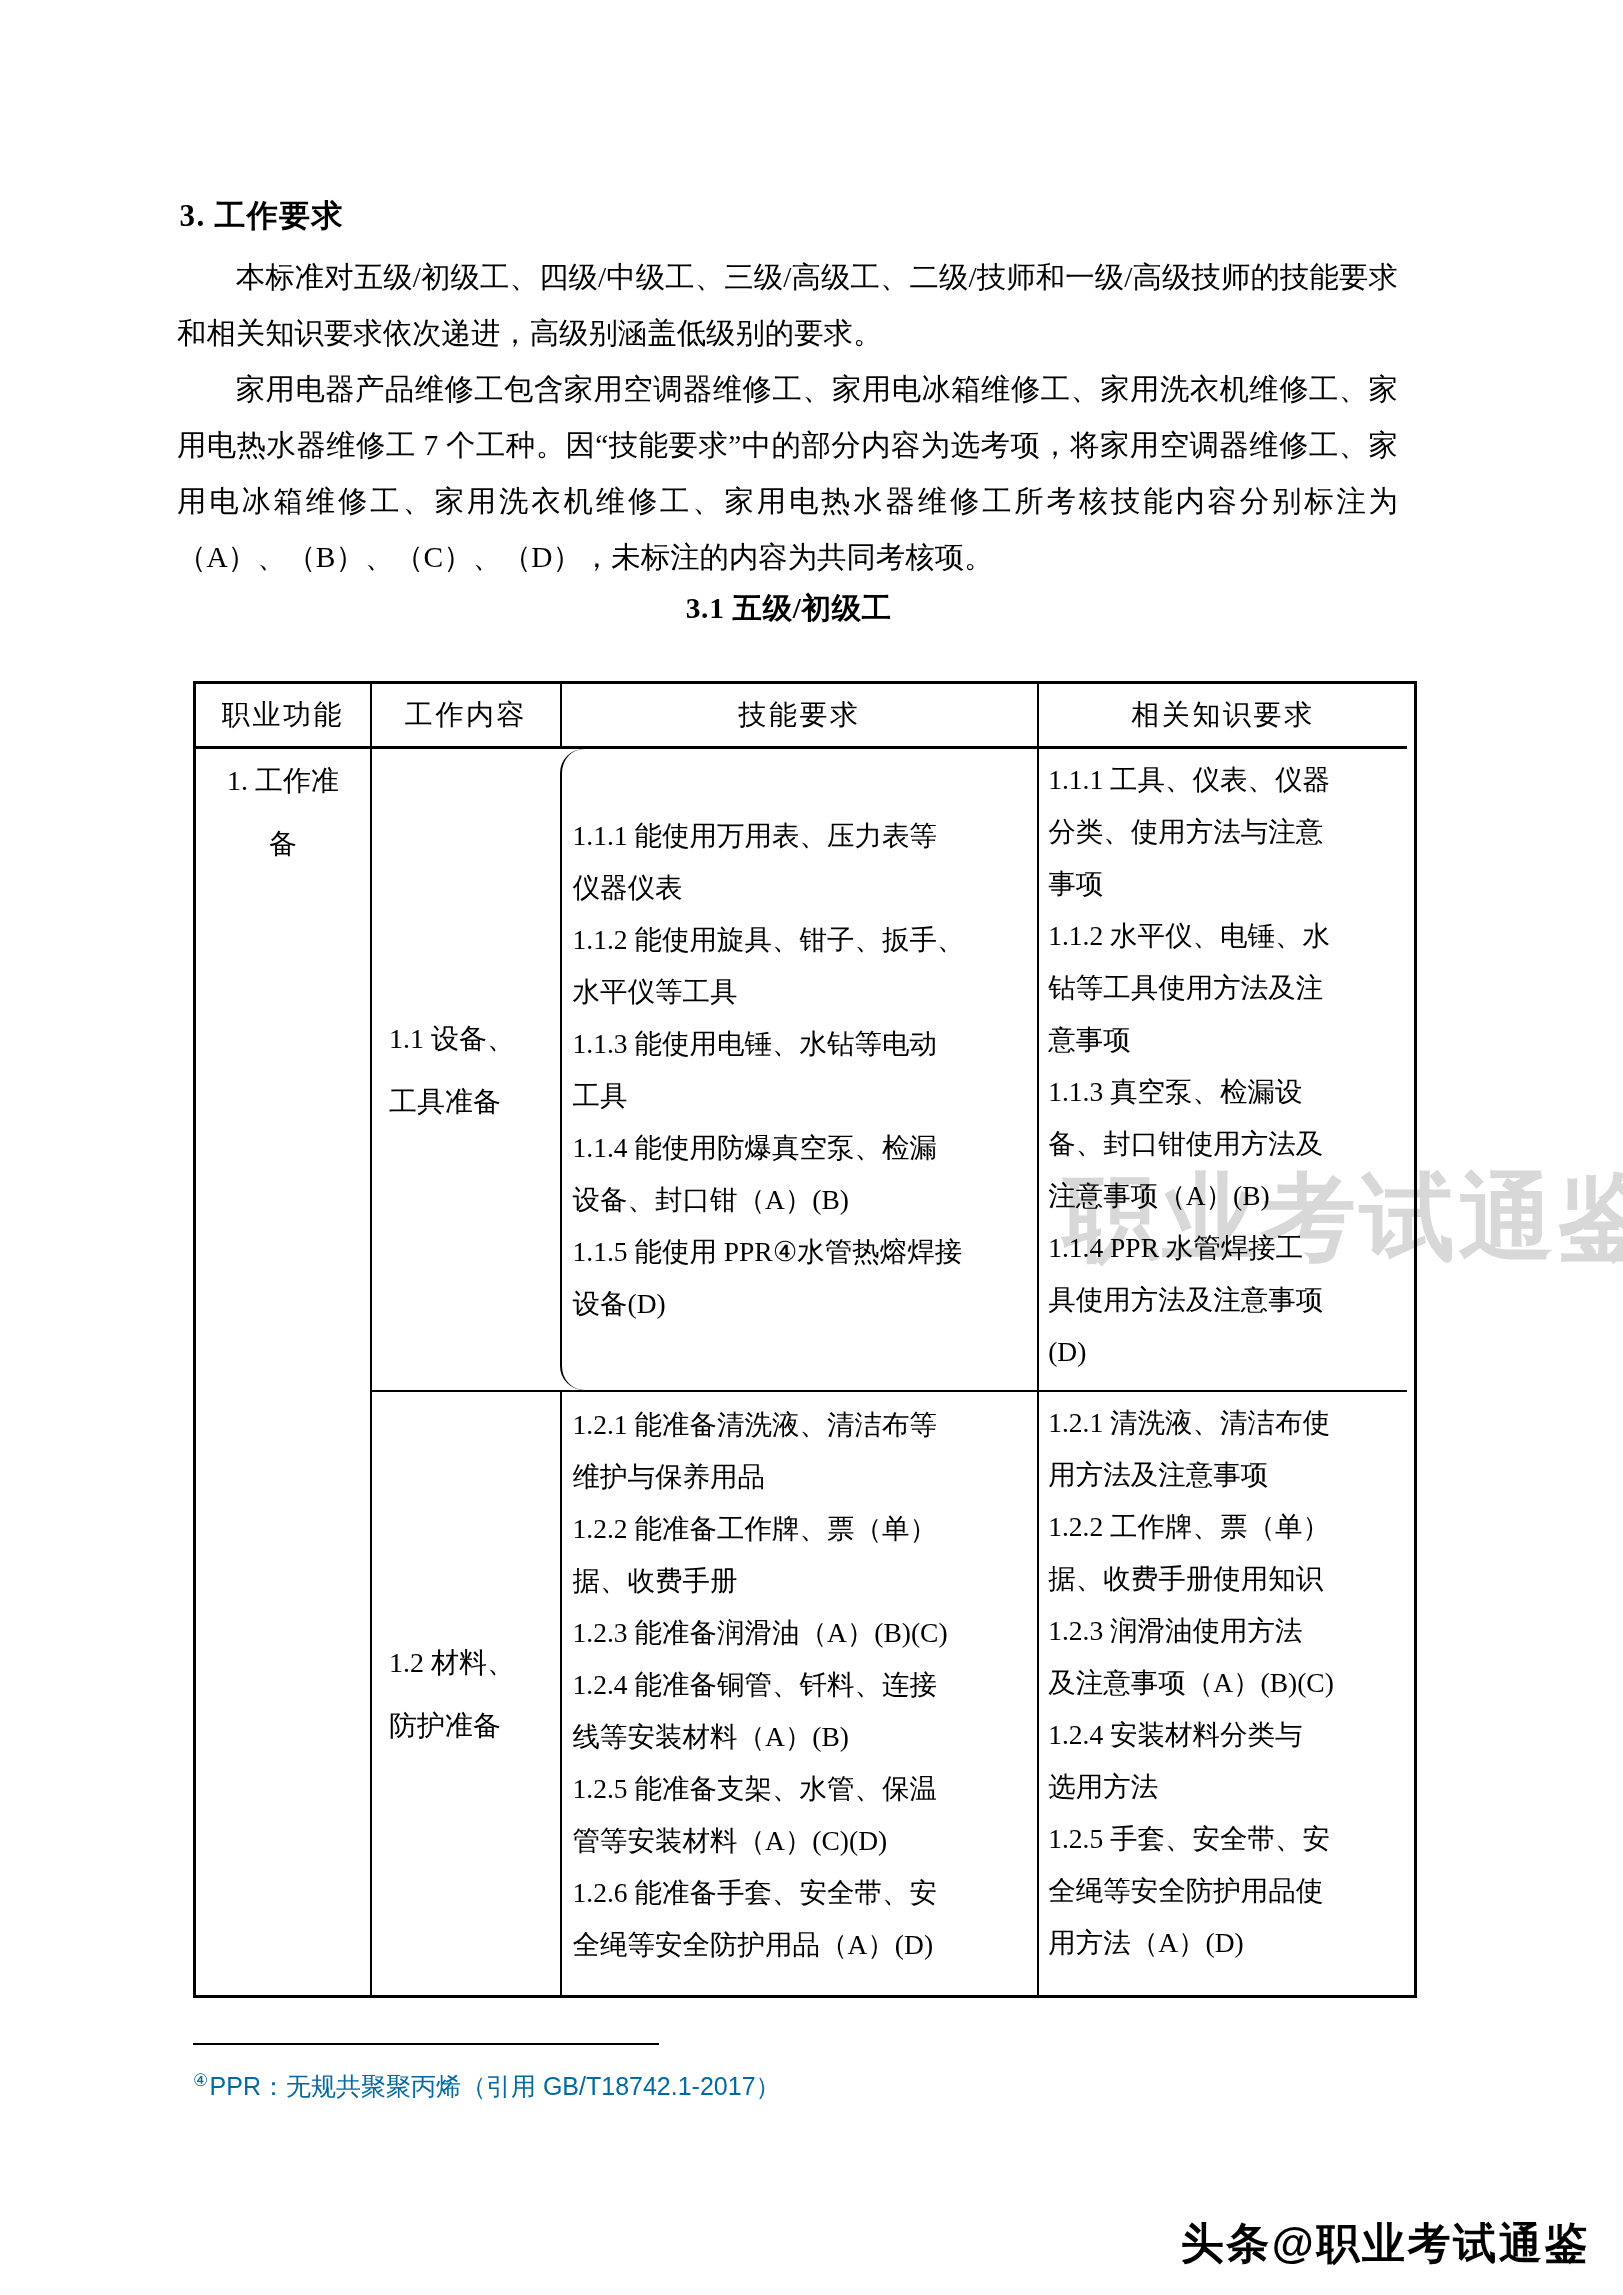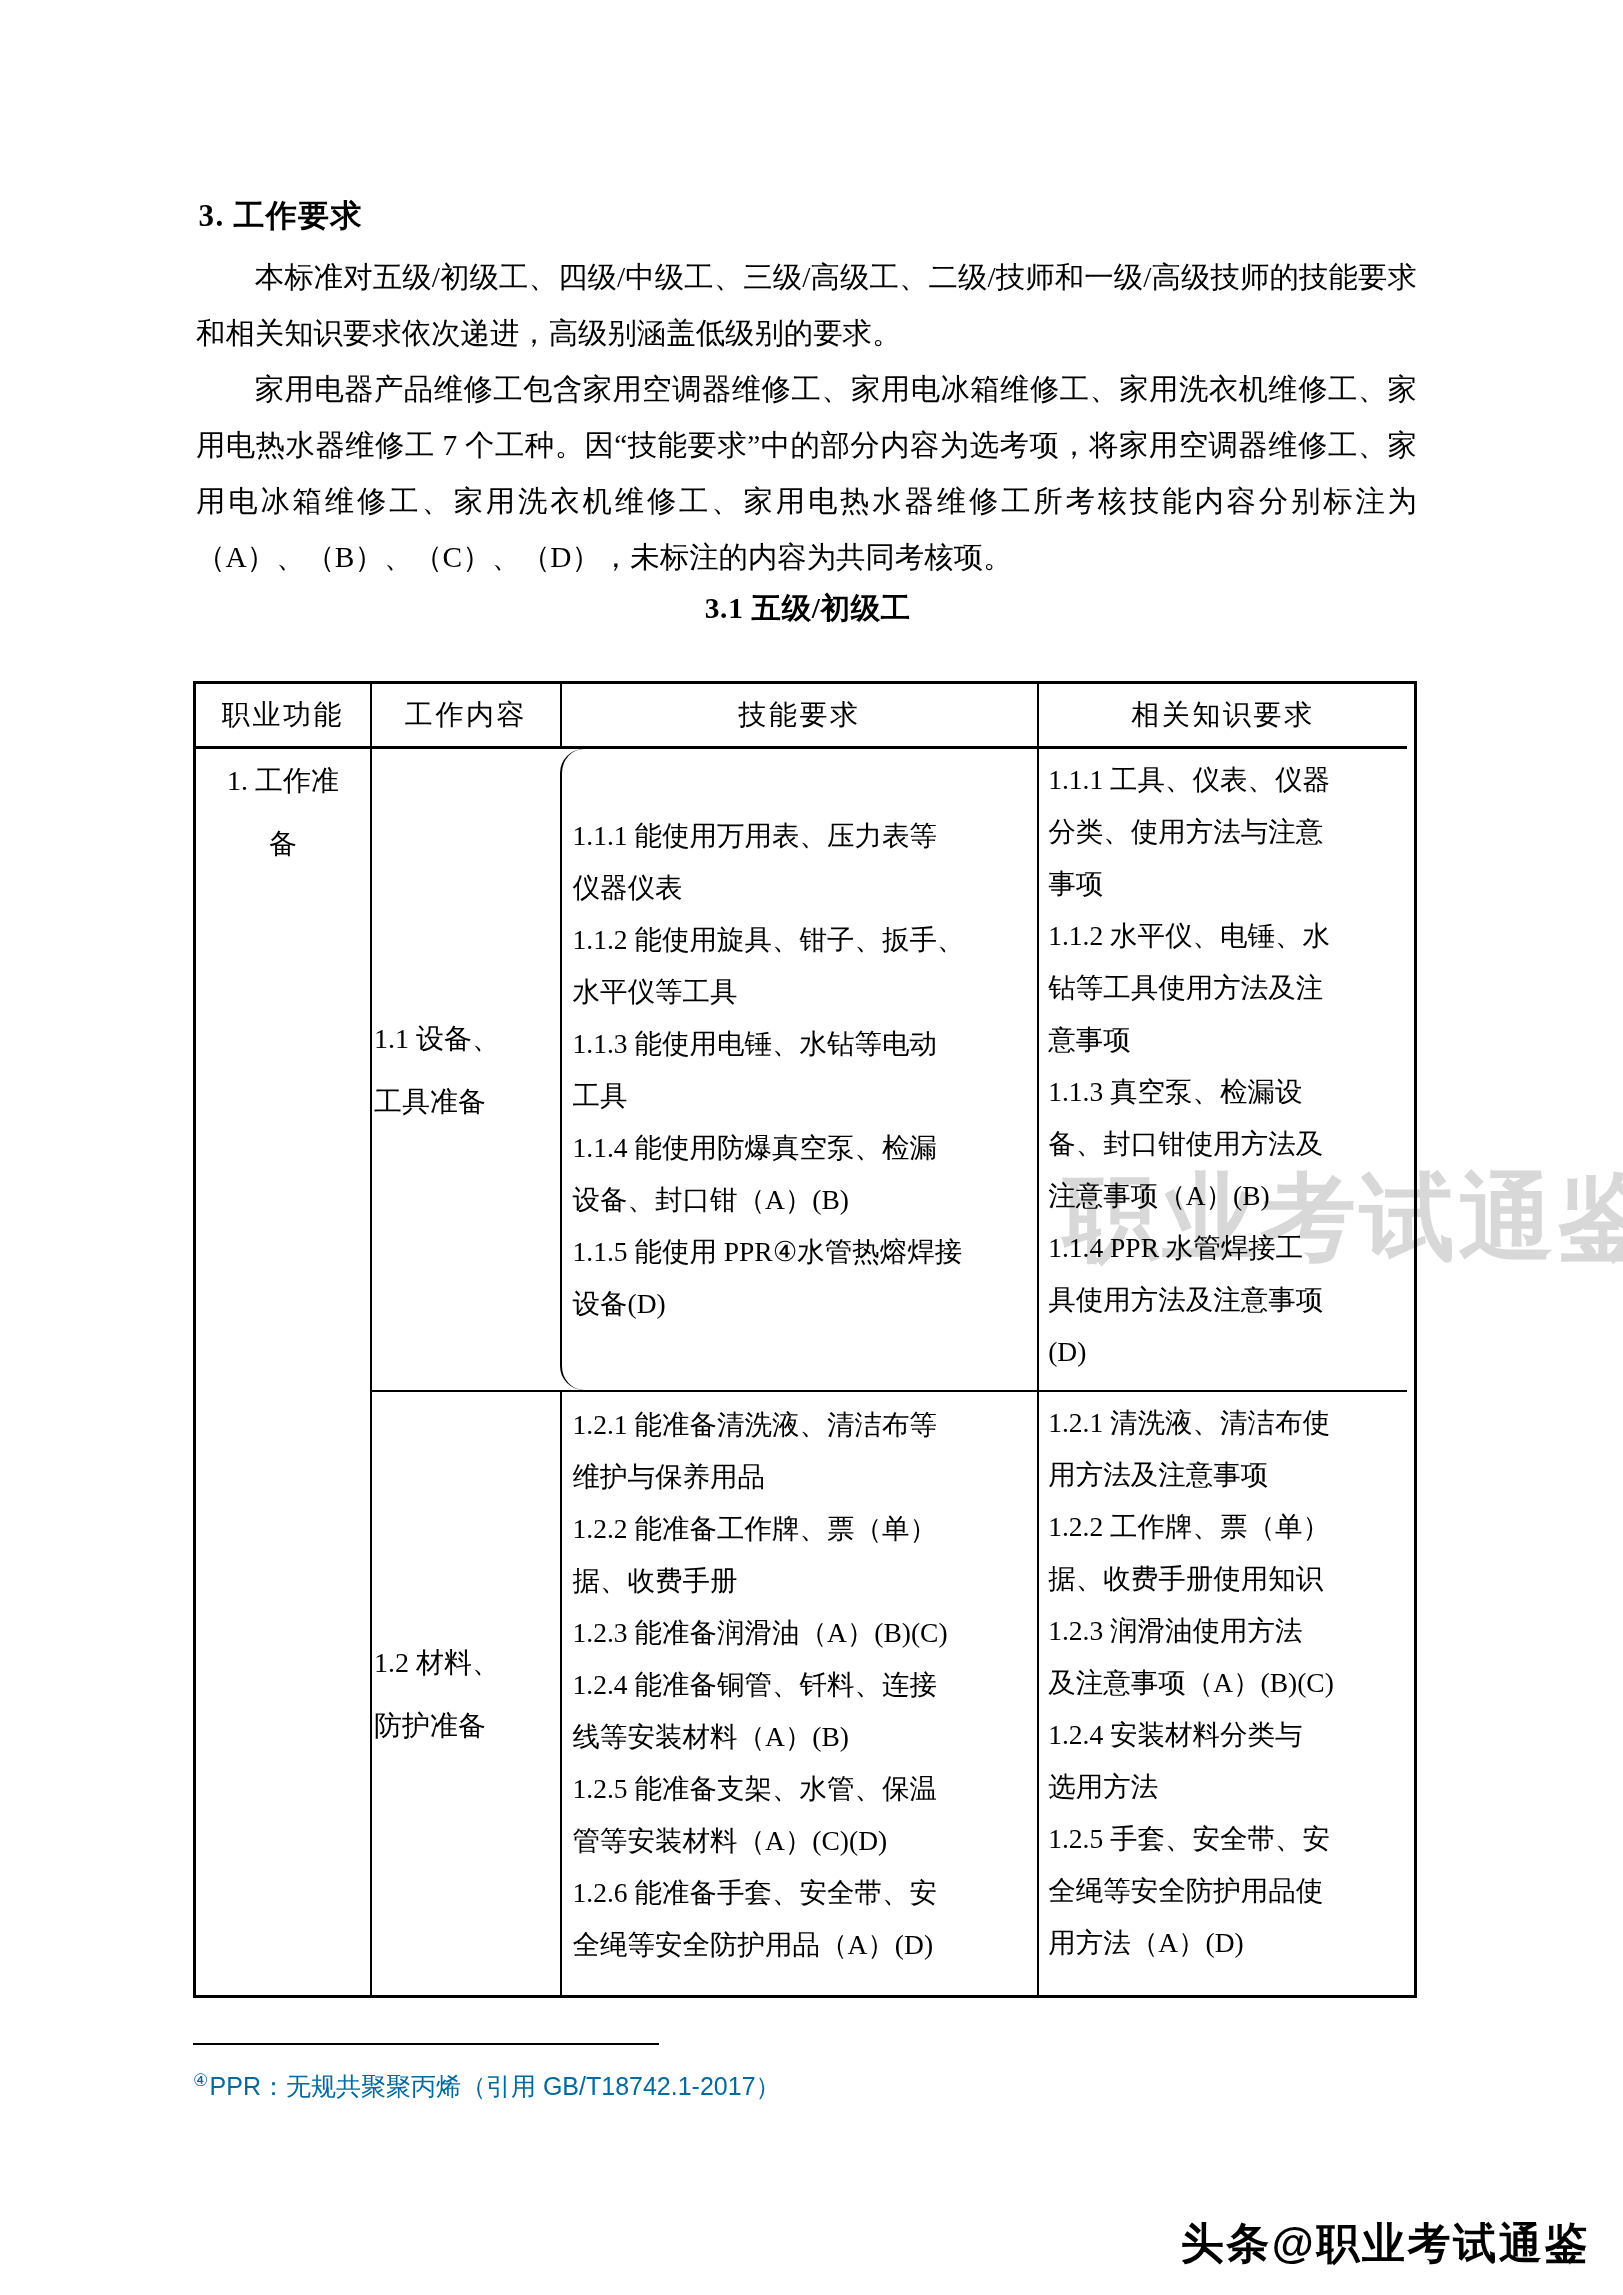--- a/index.html
+++ b/index.html
@@ -5,21 +5,21 @@
   html,body { margin:0; padding:0; background:#ffffff; }
   .page {
     position:relative;
     width:1623px; height:2295px;
     background:#ffffff;
     overflow:hidden;
     font-family:"Liberation Serif","DejaVu Serif",serif;
     color:#000;
   }
   
-  .flow { position:absolute; left:196px; top:195px; width:1221px; }
+  .flow { position:absolute; left:177px; top:195px; width:1221px; }
   .sec-title {
     font-size:31px; font-weight:bold; letter-spacing:1.3px;
     margin:0 0 11.8px 2.6px;
   }
   .paras p {
     font-size:29.4px; line-height:56px; margin:0;
     text-indent:2em; text-align:justify;
   }
   .subsec-title {
     font-size:29.4px; font-weight:bold; letter-spacing:0.7px;
@@ -45,21 +45,21 @@
   }
   .bl { border-left:2px solid #000; }
   .rowdiv { border-top:2.6px solid #000; }
   .cell-function {
     grid-row:2 / span 2; grid-column:1;
     display:flex; flex-direction:column; align-items:center; justify-content:flex-start;
     font-size:28px; text-align:center;
   }
   .cell-work {
     display:flex; flex-direction:column; justify-content:center;
-    font-size:28px; padding:0 0 0 2px;
+    font-size:28px; padding:0 0 0 17px;
   }
   .cell-skills { font-size:27.5px; padding:6.5px 10.5px; display:flex; flex-direction:column; }
   .cell-skills.vcenter { justify-content:center;border-radius:24px; }
   .cell-knowledge { font-size:27.5px; padding:5.2px 9.2px; display:flex; flex-direction:column; }
   .cell-function .tline, .cell-work .tline { line-height:63px; }
   .cell-skills .tline, .cell-knowledge .tline { line-height:52px; }
   
   .footnote-rule {
     position:absolute; left:193px; top:2043px; width:466px;
     border-top:2px solid #000;

